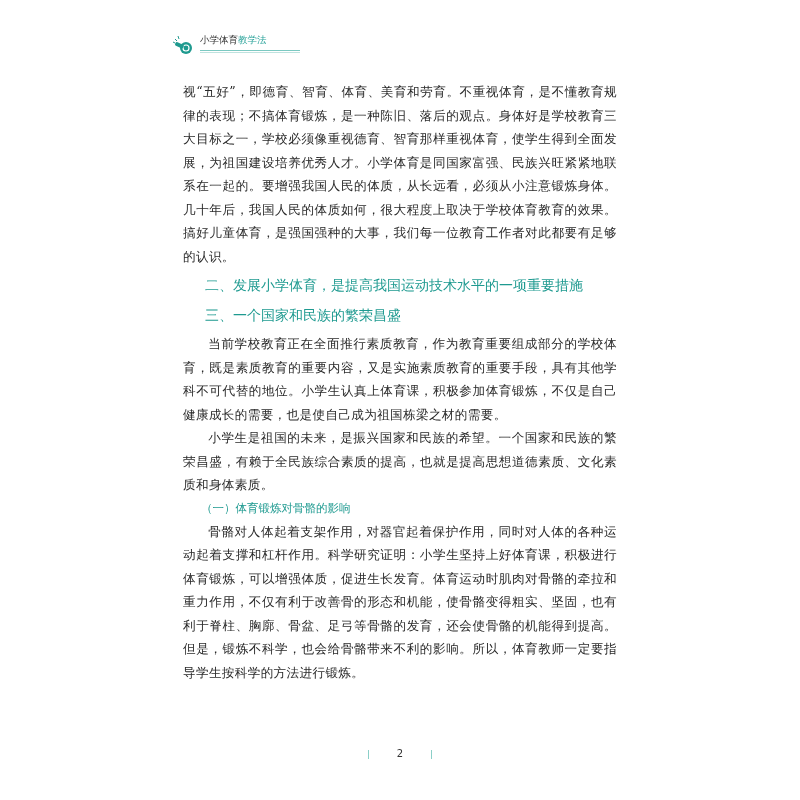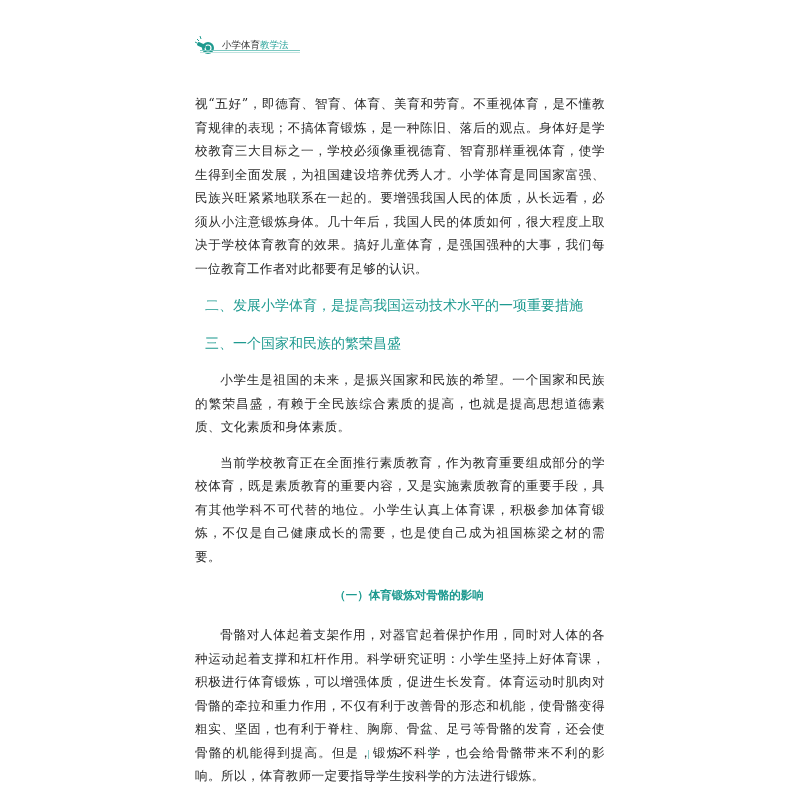--- a/index.html
+++ b/index.html
@@ -1,27 +1,27 @@
 <!DOCTYPE html>
 <html><head>
   <meta charset="utf-8">
   <style>
     html, body { margin: 0; padding: 0; background: #ffffff; }
     body { width: 800px; height: 800px; position: relative; overflow: hidden; font-family: "DejaVu Serif", "Liberation Serif", serif; color: #2a2a2a; }
-    .header { position: absolute; left: 194px; top: 34px; display: flex; align-items: center; }
+    .header { position: absolute; left: 172px; top: 34px; display: flex; align-items: flex-start; }
     .logo-icon { width: 24px; height: 22px; position: relative; margin-right: 4px; }
     .header-title { font-family: "DejaVu Sans", "Liberation Sans", sans-serif; font-size: 9.5px; line-height: 12px; color: #333; position: relative; }
     .header-title .accent { color: #2aa39a; }
     .header-rule { position: absolute; left: 200px; top: 50px; width: 100px; height: 1px; background: #7cc9c2; }
     .header-rule2 { position: absolute; left: 200px; top: 52px; width: 100px; height: 1px; background: #bfe3df; }
     .content { position: absolute; left: 183px; top: 80px; width: 434px; }
-    p.body { margin: 12px; font-size: 12.6px; line-height: 23.5px; text-align: justify; letter-spacing: 0.35px; }
+    p.body { margin: 0; font-size: 12.6px; line-height: 23.5px; text-align: justify; letter-spacing: 0.35px; }
     p.indent { text-indent: 2em; }
-    h2.section { margin: 12px 0 4px 0; font-family: "DejaVu Sans", "Liberation Sans", sans-serif; font-weight: normal; font-size: 14px; line-height: 26px; color: #1e9a90; padding-left: 22px; }
-    h3.sub { margin: 16px; font-family: "DejaVu Sans", "Liberation Sans", sans-serif; font-weight: bold; font-size: 11.5px; line-height: 23px; color: #1e9a90; padding-left: 18px; text-align: center; }
+    h2.section { margin: 4px 0 4px 0; font-family: "DejaVu Sans", "Liberation Sans", sans-serif; font-weight: normal; font-size: 14px; line-height: 26px; color: #1e9a90; padding-left: 22px; }
+    h3.sub { margin: 0; font-family: "DejaVu Sans", "Liberation Sans", sans-serif; font-weight: normal; font-size: 11.5px; line-height: 23px; color: #1e9a90; padding-left: 18px; }
     .footer { position: absolute; top: 748px; left: 0; width: 800px; text-align: center; font-family: "DejaVu Sans", "Liberation Sans", sans-serif; font-size: 10px; color: #333; }
     .footer .bar { display: inline-block; width: 1px; height: 9px; background: #8bcfc8; vertical-align: middle; margin: 0 28px; }
   </style>
 </head>
 <body>
 
 <div class="header">
   <span class="logo-icon">
     <svg width="24" height="22" viewBox="0 0 24 22">
       <circle cx="14" cy="14" r="6" fill="#1f9a8f"></circle>
@@ -36,22 +36,22 @@
 </div>
 <div class="header-rule"></div>
 <div class="header-rule2"></div>
 
 <div class="content">
   <p class="body">视“五好”，即德育、智育、体育、美育和劳育。不重视体育，是不懂教育规律的表现；不搞体育锻炼，是一种陈旧、落后的观点。身体好是学校教育三大目标之一，学校必须像重视德育、智育那样重视体育，使学生得到全面发展，为祖国建设培养优秀人才。小学体育是同国家富强、民族兴旺紧紧地联系在一起的。要增强我国人民的体质，从长远看，必须从小注意锻炼身体。几十年后，我国人民的体质如何，很大程度上取决于学校体育教育的效果。搞好儿童体育，是强国强种的大事，我们每一位教育工作者对此都要有足够的认识。</p>
 
   <h2 class="section">二、发展小学体育，是提高我国运动技术水平的一项重要措施</h2>
 
   <h2 class="section">三、一个国家和民族的繁荣昌盛</h2>
+  <p class="body indent">当前学校教育正在全面推行素质教育，作为教育重要组成部分的学校体育，既是素质教育的重要内容，又是实施素质教育的重要手段，具有其他学科不可代替的地位。小学生认真上体育课，积极参加体育锻炼，不仅是自己健康成长的需要，也是使自己成为祖国栋梁之材的需要。</p>
   <p class="body indent">小学生是祖国的未来，是振兴国家和民族的希望。一个国家和民族的繁荣昌盛，有赖于全民族综合素质的提高，也就是提高思想道德素质、文化素质和身体素质。</p>
-  <p class="body indent">当前学校教育正在全面推行素质教育，作为教育重要组成部分的学校体育，既是素质教育的重要内容，又是实施素质教育的重要手段，具有其他学科不可代替的地位。小学生认真上体育课，积极参加体育锻炼，不仅是自己健康成长的需要，也是使自己成为祖国栋梁之材的需要。</p>
 
   <h3 class="sub">（一）体育锻炼对骨骼的影响</h3>
   <p class="body indent">骨骼对人体起着支架作用，对器官起着保护作用，同时对人体的各种运动起着支撑和杠杆作用。科学研究证明：小学生坚持上好体育课，积极进行体育锻炼，可以增强体质，促进生长发育。体育运动时肌肉对骨骼的牵拉和重力作用，不仅有利于改善骨的形态和机能，使骨骼变得粗实、坚固，也有利于脊柱、胸廓、骨盆、足弓等骨骼的发育，还会使骨骼的机能得到提高。但是，锻炼不科学，也会给骨骼带来不利的影响。所以，体育教师一定要指导学生按科学的方法进行锻炼。</p>
 
 </div>
 
 <div class="footer">
   <span class="bar"></span><span>2</span><span class="bar"></span>
 </div>
 

